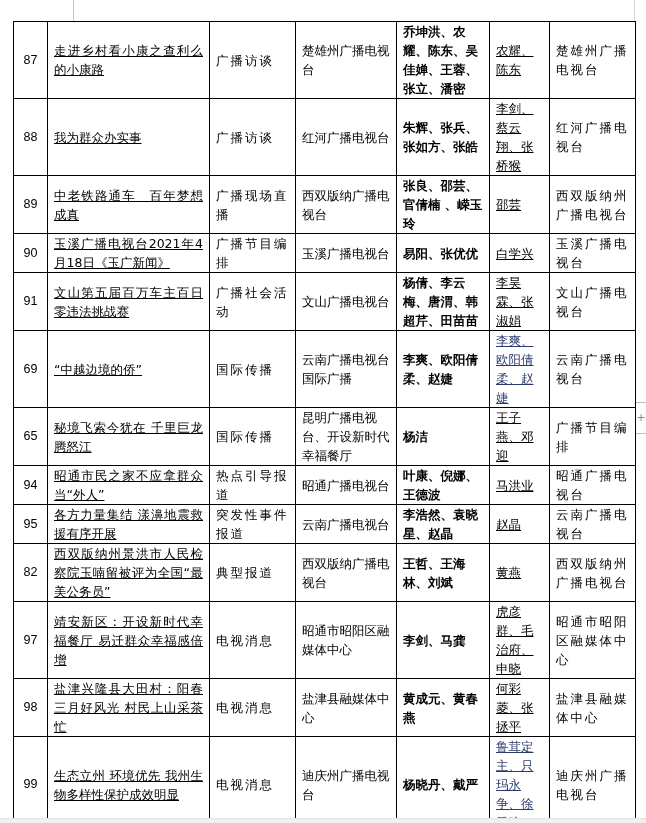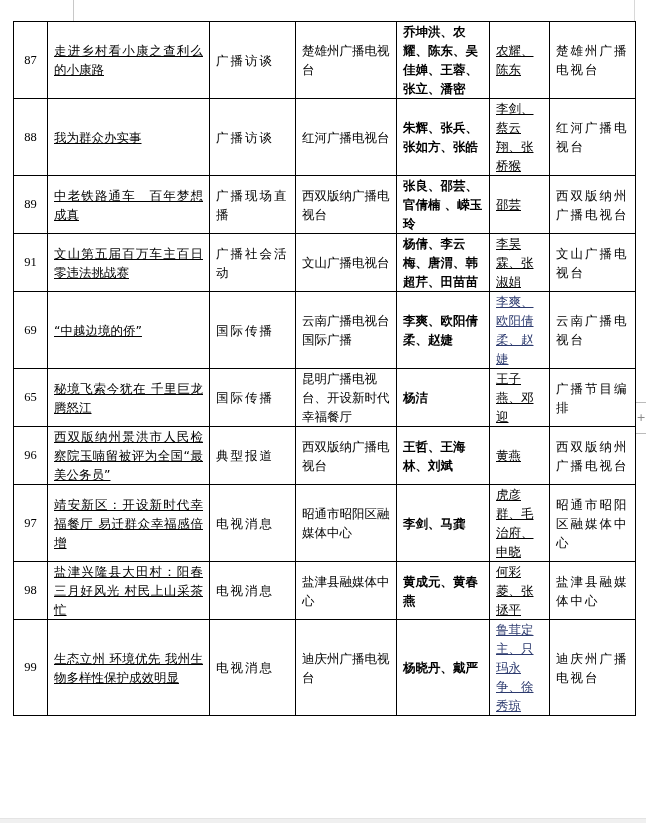--- a/index.html
+++ b/index.html
@@ -16,21 +16,21 @@
     font-size: 11px; line-height: 30px; text-align: center; background: #fff;
   }
   table.awards {
     position: absolute; left: 13px; top: 21px; border-collapse: collapse; table-layout: fixed;
     width: 622px;
   }
   table.awards td {
     border: 1px solid #000; padding: 0 6px; vertical-align: middle;
     font-size: 12.5px; line-height: 19px; word-break: break-all; overflow: hidden;
   }
-  td.num { text-align: center; font-family: Liberation Serif, serif; font-size: 12px; padding: 0; }
+  td.num { text-align: center; font-family: Liberation Sans, sans-serif; font-size: 12px; padding: 0; }
   td.title { text-align: justify; text-decoration: underline; }
   td.name-list { padding-left: 5px; padding-right: 3px; font-weight: bold; }
   td.editor { padding-left: 5px; padding-right: 3px; text-decoration: underline; }
   td.editor.faded { color: #2c3a6e; }
   td.org { letter-spacing: 2px; }
 </style>
 </head>
 <body>
 
 <div class="page-top-guide"></div>
@@ -67,20 +67,29 @@
   </tr>
       <tr style="height: 56px;">
     <td class="num">89</td>
     <td class="title">中老铁路通车　百年梦想成真</td>
     <td class="category org">广播现场直播</td>
     <td class="publisher">西双版纳广播电视台</td>
     <td class="name-list">张良、邵芸、官倩楠 、嵘玉玲</td>
     <td class="editor">邵芸</td>
     <td class="unit org">西双版纳州广播电视台</td>
   </tr>
+      <tr style="height: 39px;">
+    <td class="num">90</td>
+    <td class="title">玉溪广播电视台2021年4月18日《玉广新闻》</td>
+    <td class="category org">广播节目编排</td>
+    <td class="publisher">玉溪广播电视台</td>
+    <td class="name-list">易阳、张优优</td>
+    <td class="editor">白学兴</td>
+    <td class="unit org">玉溪广播电视台</td>
+  </tr>
       <tr style="height: 57px;">
     <td class="num">91</td>
     <td class="title">文山第五届百万车主百日零违法挑战赛</td>
     <td class="category org">广播社会活动</td>
     <td class="publisher">文山广播电视台</td>
     <td class="name-list">杨倩、李云梅、唐渭、韩超芹、田苗苗</td>
     <td class="editor">李昊霖、张淑娟</td>
     <td class="unit org">文山广播电视台</td>
   </tr>
       <tr style="height: 57px;">
@@ -94,22 +103,40 @@
   </tr>
       <tr style="height: 56px;">
     <td class="num">65</td>
     <td class="title">秘境飞索今犹在 千里巨龙腾怒江</td>
     <td class="category org">国际传播</td>
     <td class="publisher">昆明广播电视台、开设新时代幸福餐厅</td>
     <td class="name-list">杨洁</td>
     <td class="editor">王子燕、邓迎</td>
     <td class="unit org">广播节目编排</td>
   </tr>
+      <tr style="height: 38px;">
+    <td class="num">94</td>
+    <td class="title">昭通市民之家不应拿群众当“外人”</td>
+    <td class="category org">热点引导报道</td>
+    <td class="publisher">昭通广播电视台</td>
+    <td class="name-list">叶康、倪娜、王德波</td>
+    <td class="editor">马洪业</td>
+    <td class="unit org">昭通广播电视台</td>
+  </tr>
+      <tr style="height: 38px;">
+    <td class="num">95</td>
+    <td class="title">各方力量集结 漾濞地震救援有序开展</td>
+    <td class="category org">突发性事件报道</td>
+    <td class="publisher">云南广播电视台</td>
+    <td class="name-list">李浩然、袁晓星、赵晶</td>
+    <td class="editor">赵晶</td>
+    <td class="unit org">云南广播电视台</td>
+  </tr>
       <tr style="height: 57px;">
-    <td class="num">96</td>
+    <td class="num">82</td>
     <td class="title">西双版纳州景洪市人民检察院玉喃留被评为全国“最美公务员”</td>
     <td class="category org">典型报道</td>
     <td class="publisher">西双版纳广播电视台</td>
     <td class="name-list">王哲、王海林、刘斌</td>
     <td class="editor">黄燕</td>
     <td class="unit org">西双版纳州广播电视台</td>
   </tr>
       <tr style="height: 57px;">
     <td class="num">97</td>
     <td class="title">靖安新区：开设新时代幸福餐厅 易迁群众幸福感倍增</td>

